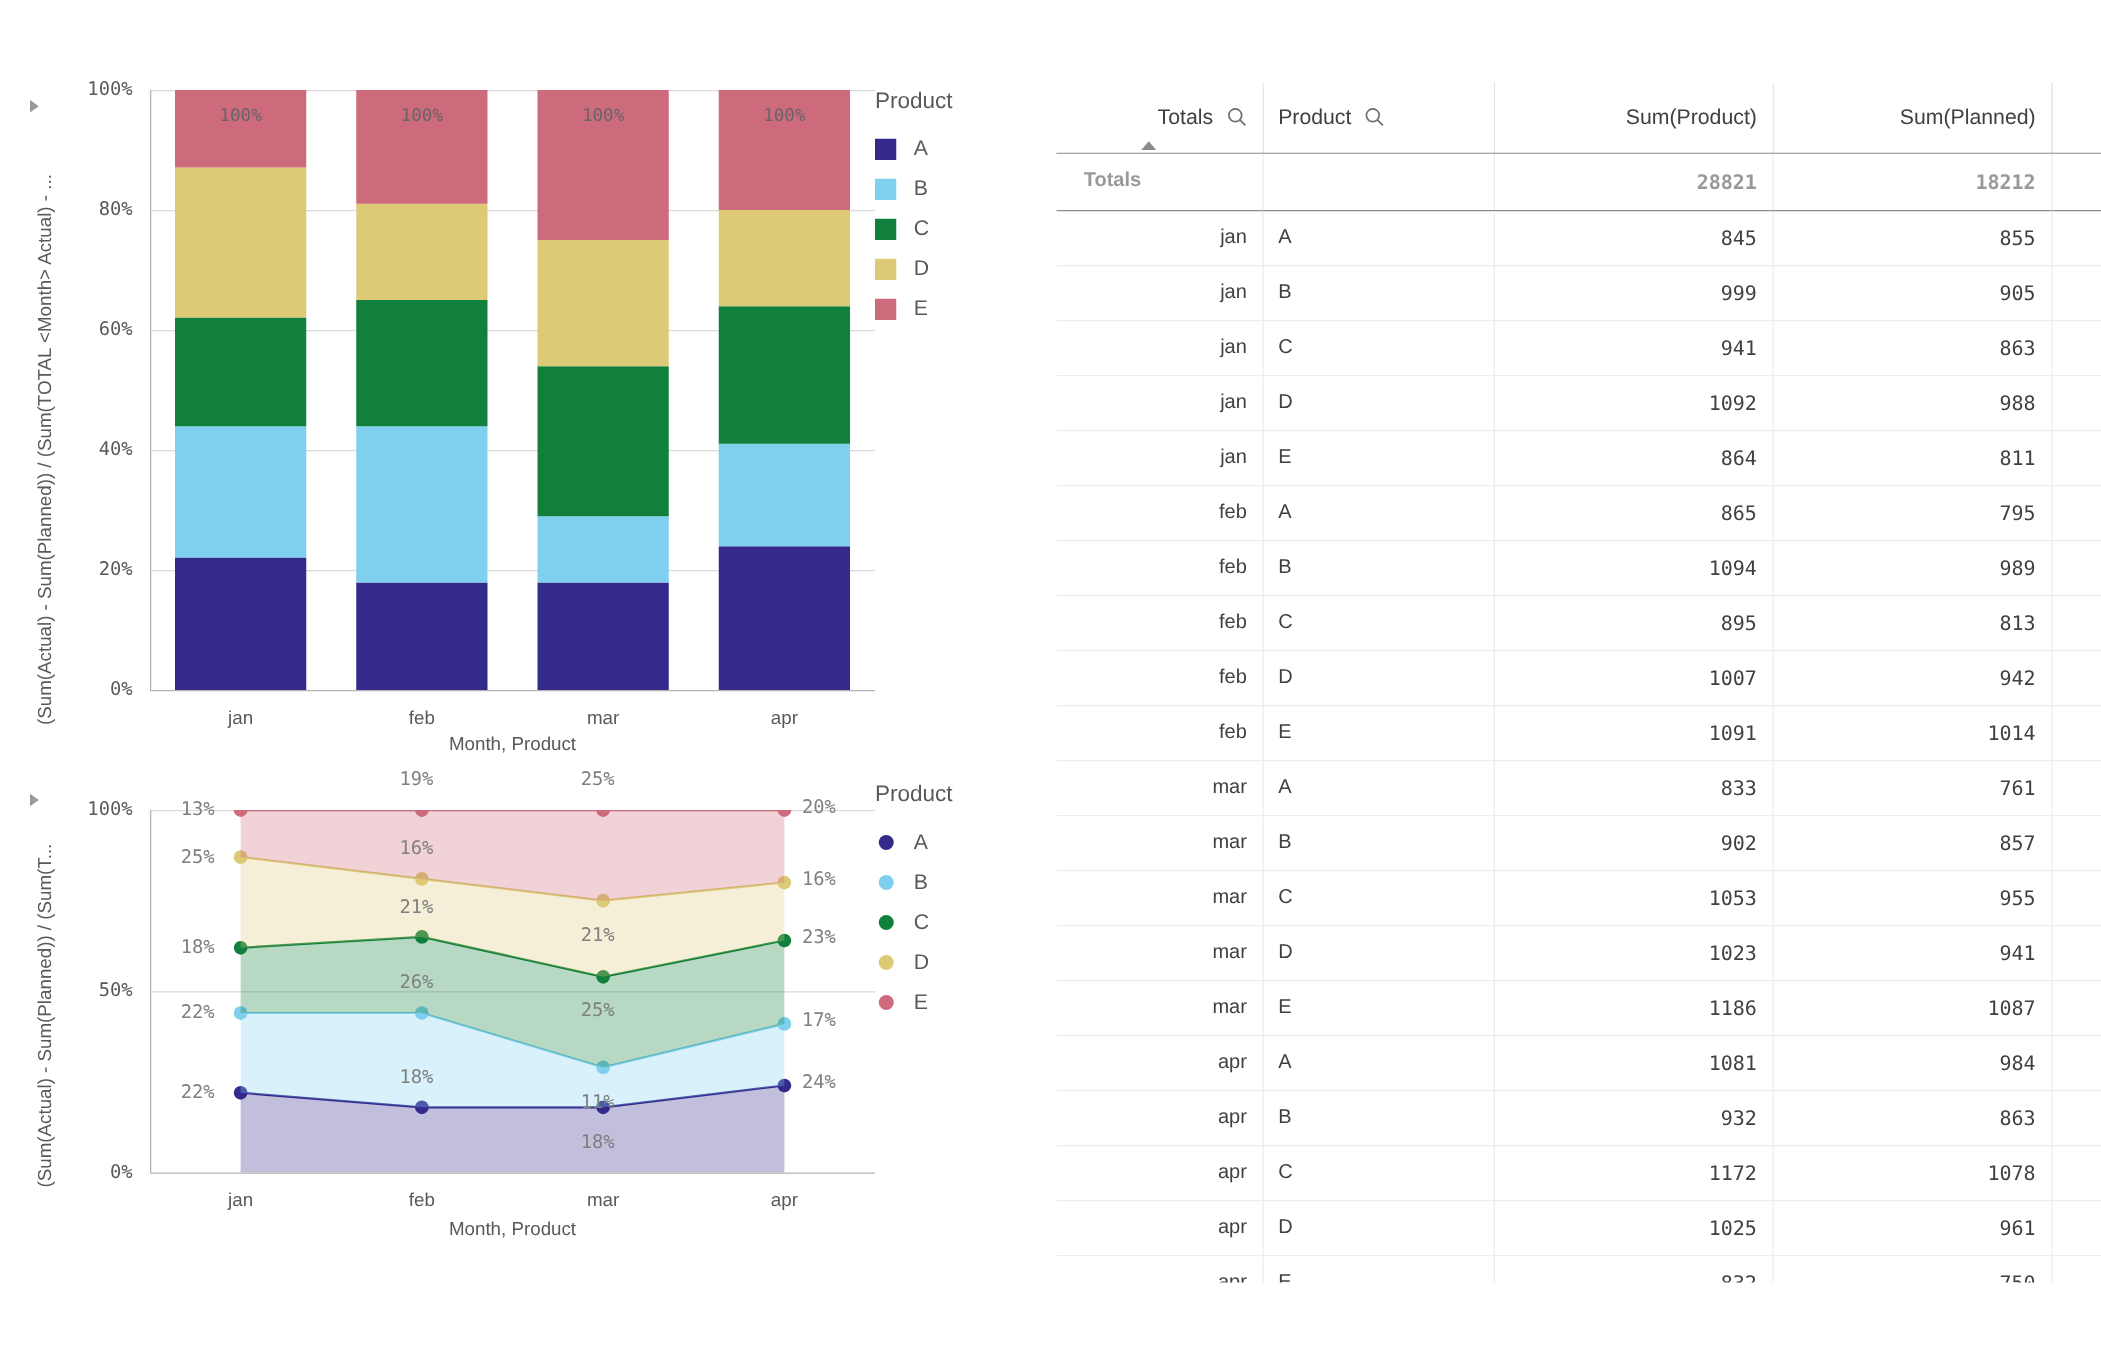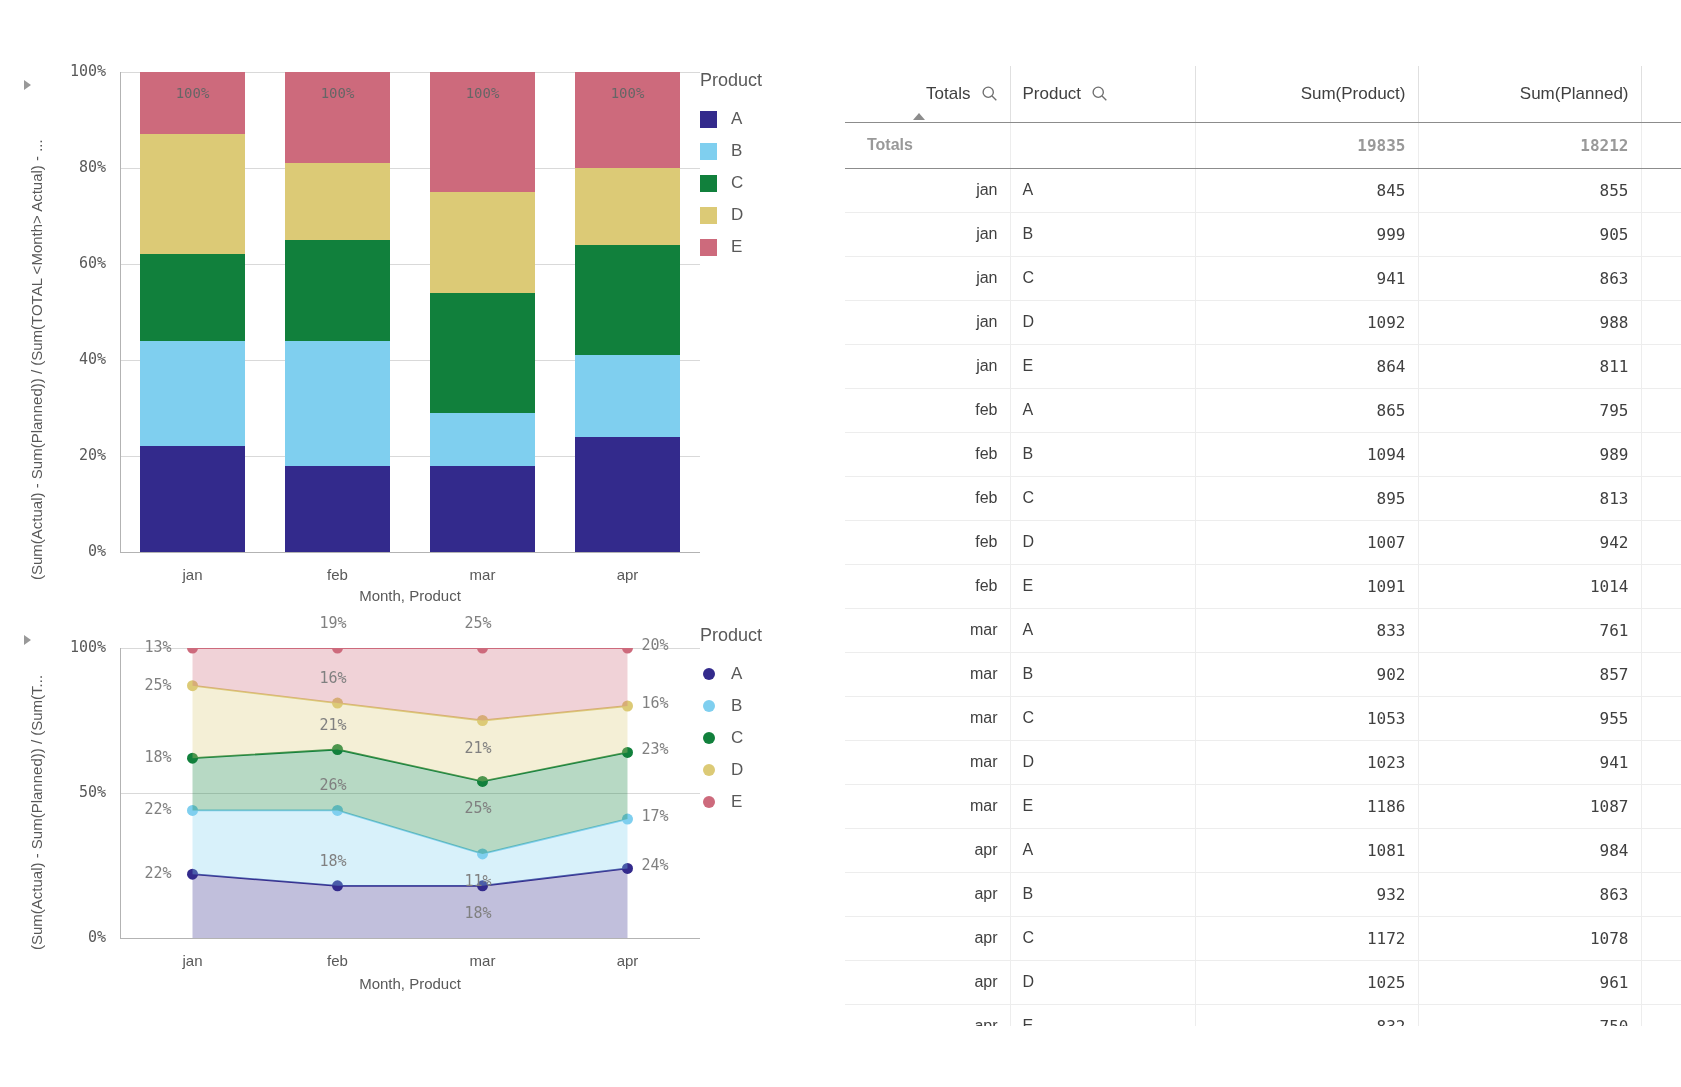--- a/index.html
+++ b/index.html
@@ -344,21 +344,21 @@
           <th class="num">
             <span>Sum(Planned)</span>
           </th>
           <th style="border-right:none;"></th>
         </tr>
       </thead>
       <tbody id="table-body">
           <tr class="totals">
             <td class="mon" style="text-align: left; padding-left: 22px;">Totals</td>
             <td class="prod"></td>
-            <td class="num">19835</td>
+            <td class="num">28821</td>
             <td class="num">18212</td>
             <td class="" style="border-right: none;"> </td>
           </tr>
           <tr>
             <td class="mon">jan</td>
             <td class="prod">A</td>
             <td class="num">845</td>
             <td class="num">855</td>
             <td class="" style="border-right: none;"></td>
           </tr>

